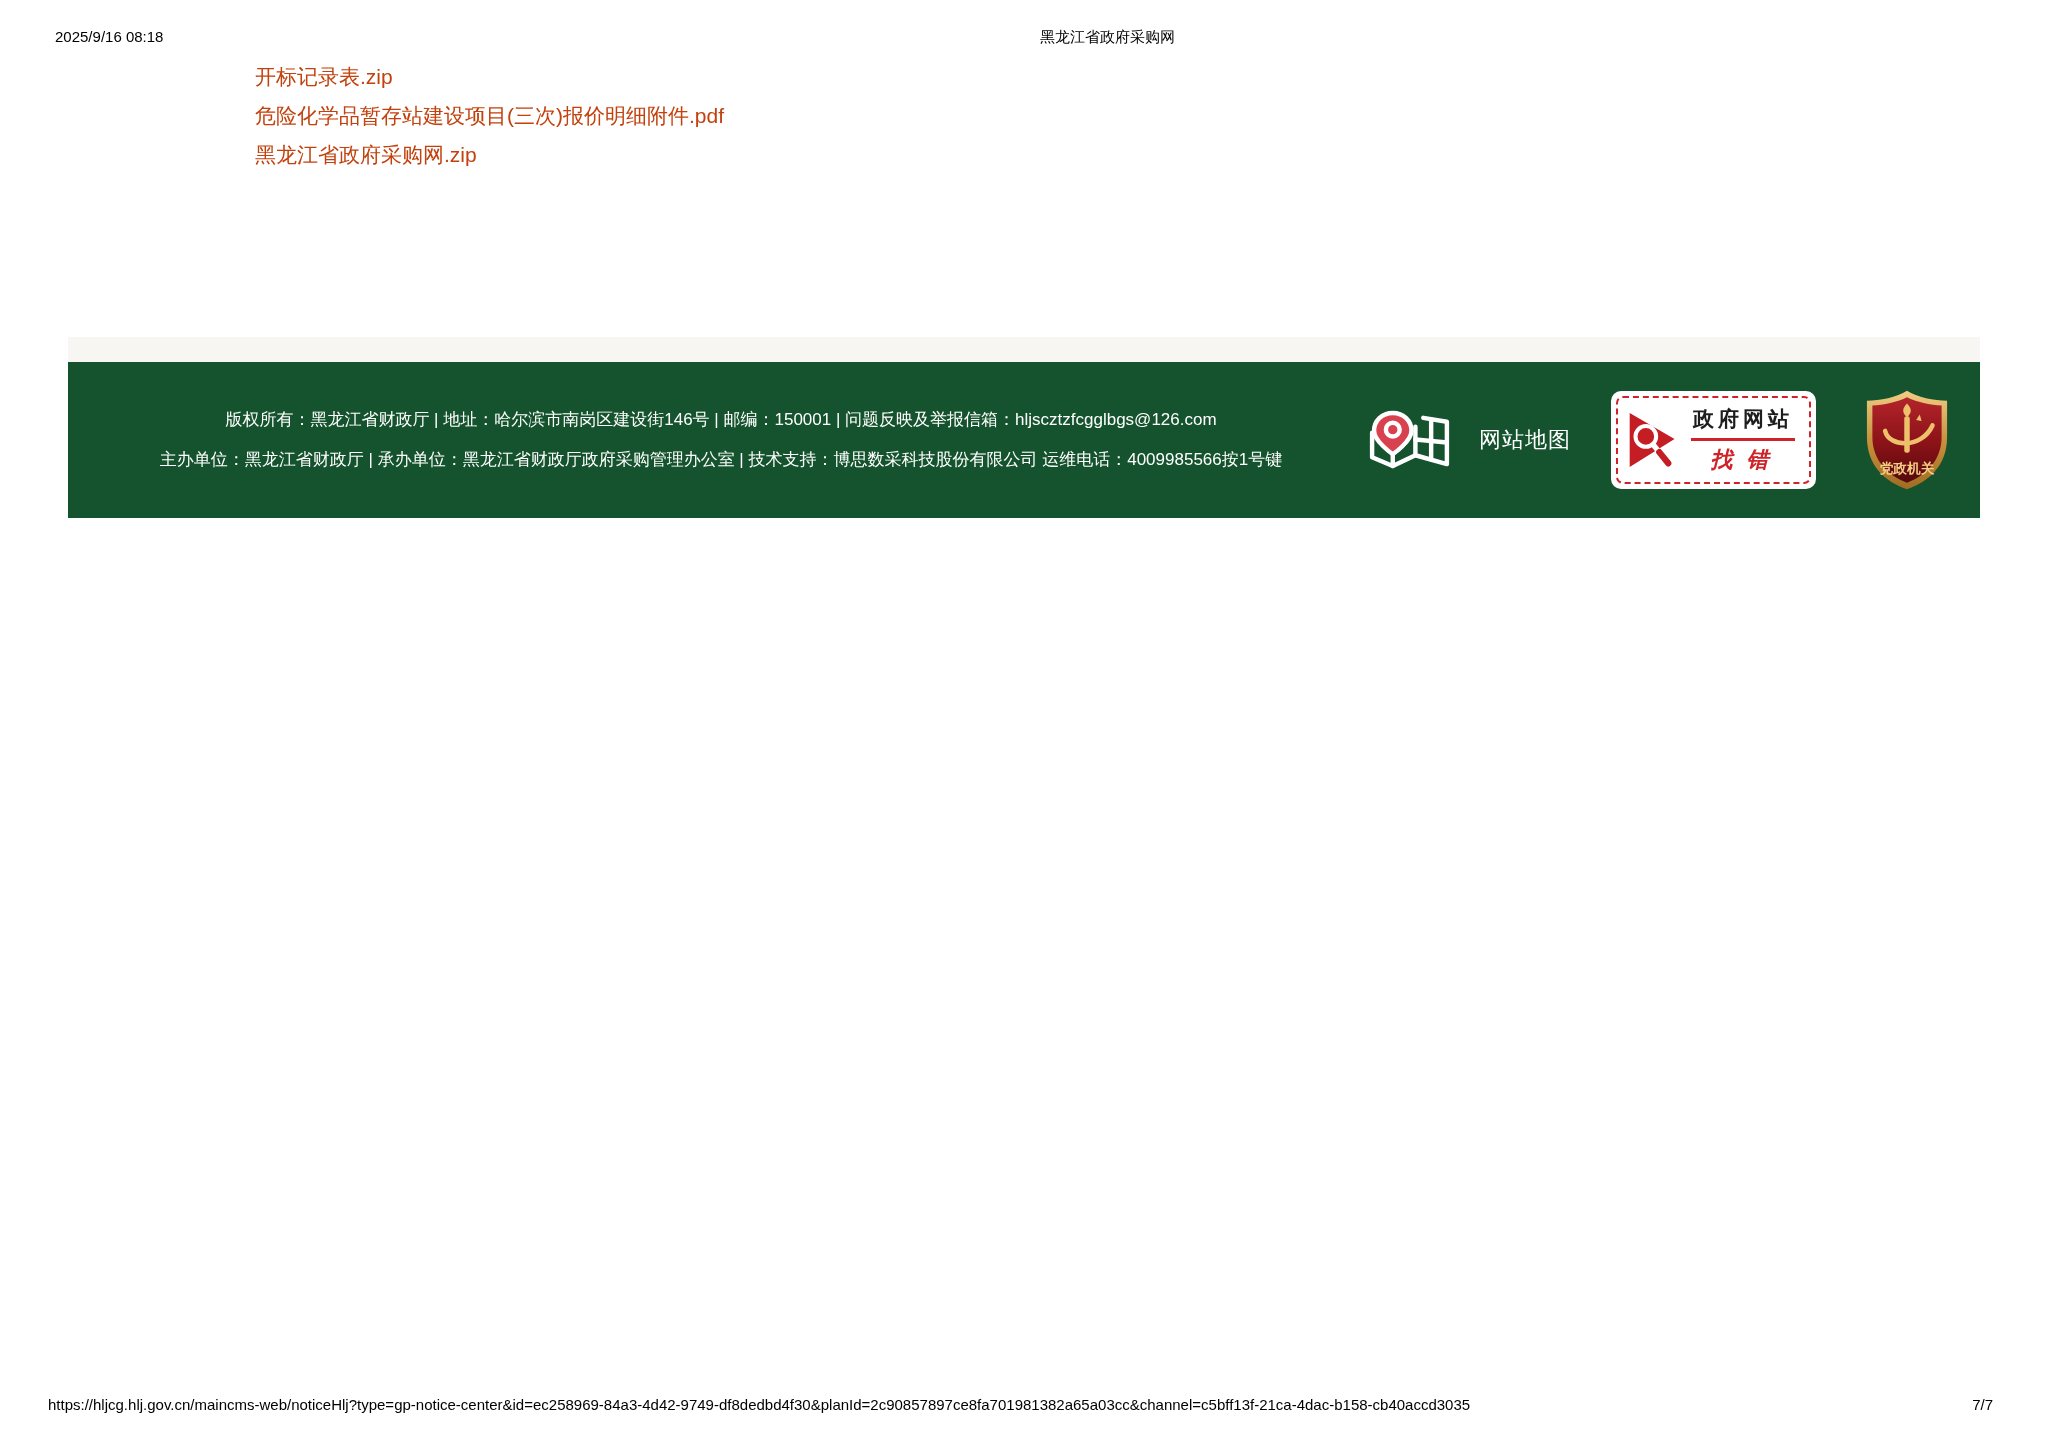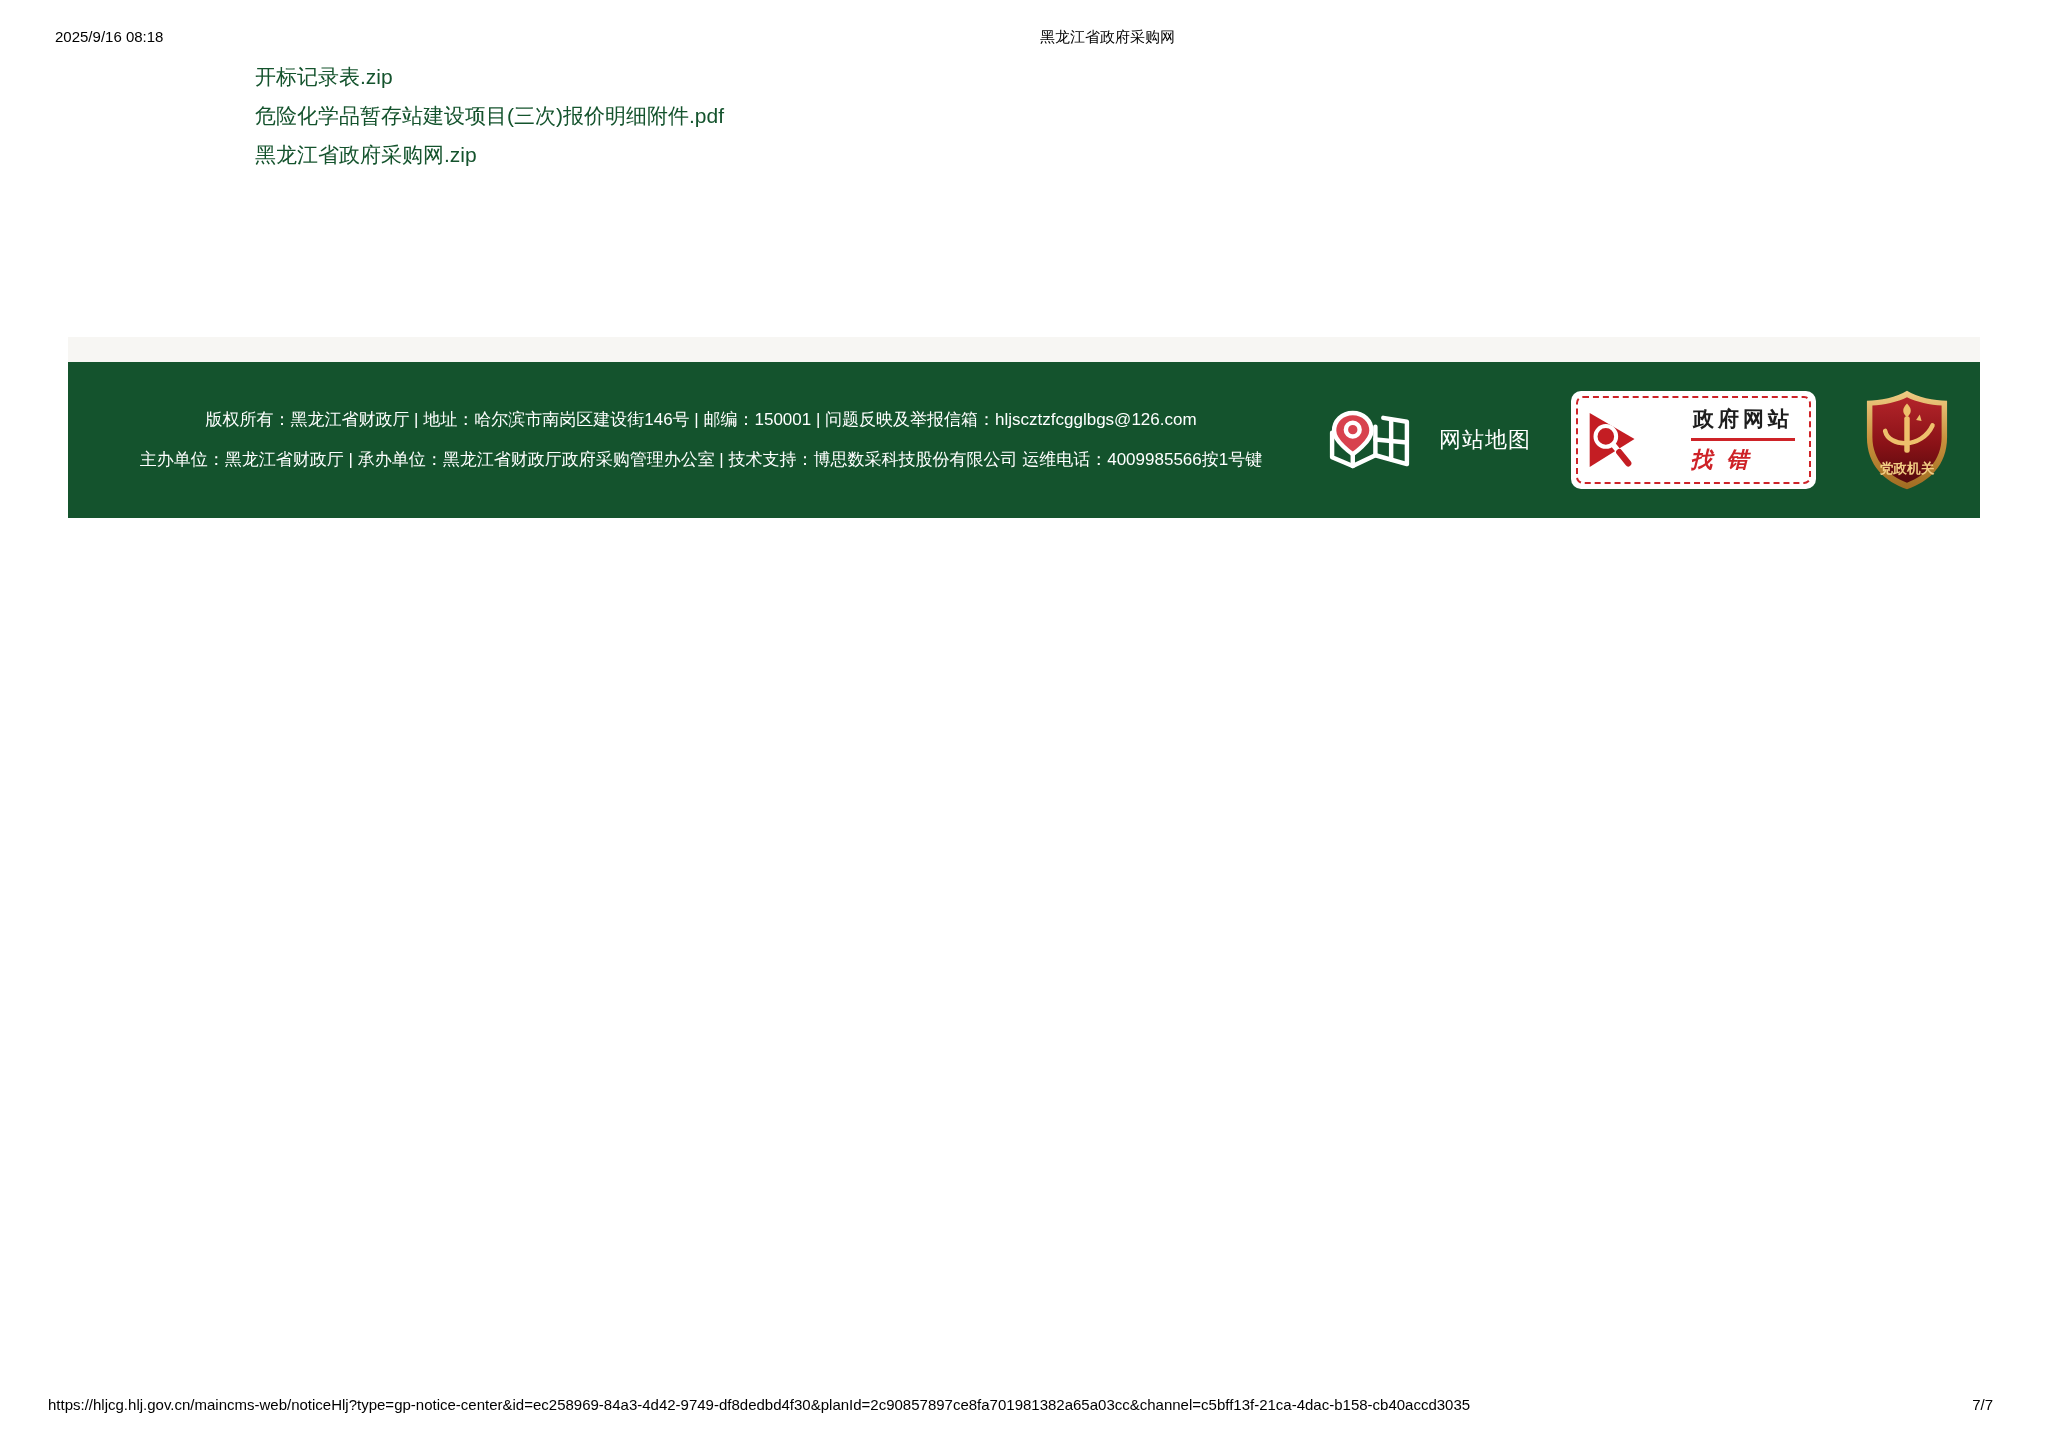--- a/index.html
+++ b/index.html
@@ -12,21 +12,21 @@
   .print-header{position:absolute;top:28px;left:0;width:100%;height:22px;font-size:15px;color:#000;}
   .print-timestamp{position:absolute;left:55px;top:0;}
   .print-site-title{position:absolute;left:1040px;top:0;font-family:Liberation Serif, serif;}
   .print-footer{position:absolute;top:1396px;left:0;width:100%;height:22px;font-size:15px;color:#000;}
   .print-url{position:absolute;left:48px;top:0;white-space:nowrap;}
   .print-page{position:absolute;right:55px;top:0;}
 
   
   .attachments{position:absolute;left:255px;top:57px;}
   .attachment-link{
-    display:block;color:#14532d;font-size:21px;line-height:39px;
+    display:block;color:#c2410c;font-size:21px;line-height:39px;
     text-decoration:none;cursor:pointer;white-space:nowrap;
   }
 
   
   .site-footer{position:absolute;left:68px;top:337px;width:1912px;}
   .footer-strip{height:25px;background:#f7f6f3;}
   .footer-red{
     height:156px;background:#14532d;color:#ffffff;
     display:flex;align-items:center;
   }
@@ -39,21 +39,21 @@
   .sitemap-label{font-size:22px;letter-spacing:1px;}
 
   .zhaocuo-badge{flex:0 0 auto;background:#ffffff;border-radius:10px;padding:5px;margin-right:44px;cursor:pointer;}
   .zhaocuo-inner{
     border:2px dashed #ce2328;border-radius:7px;
     display:flex;align-items:center;gap:12px;padding:7px 14px 7px 9px;
   }
   .zhaocuo-text{text-align:center;}
   .zhaocuo-top{
     color:#1d1d1d;font-size:21px;font-weight:bold;letter-spacing:4px;
-    padding:0 2px 5px 2px;border-bottom:3px solid #ce2328;white-space:nowrap;margin-left:40px;
+    padding:0 2px 5px 2px;border-bottom:3px solid #ce2328;white-space:nowrap;
   }
   .zhaocuo-bottom{
     color:#ce2328;font-size:22px;font-weight:bold;letter-spacing:14px;
     margin-top:4px;text-indent:7px;white-space:nowrap;font-style:italic;
   }
 
   .shield-badge{flex:0 0 auto;margin-right:26px;cursor:pointer;line-height:0;}
 </style>
 </head>
 <body>

